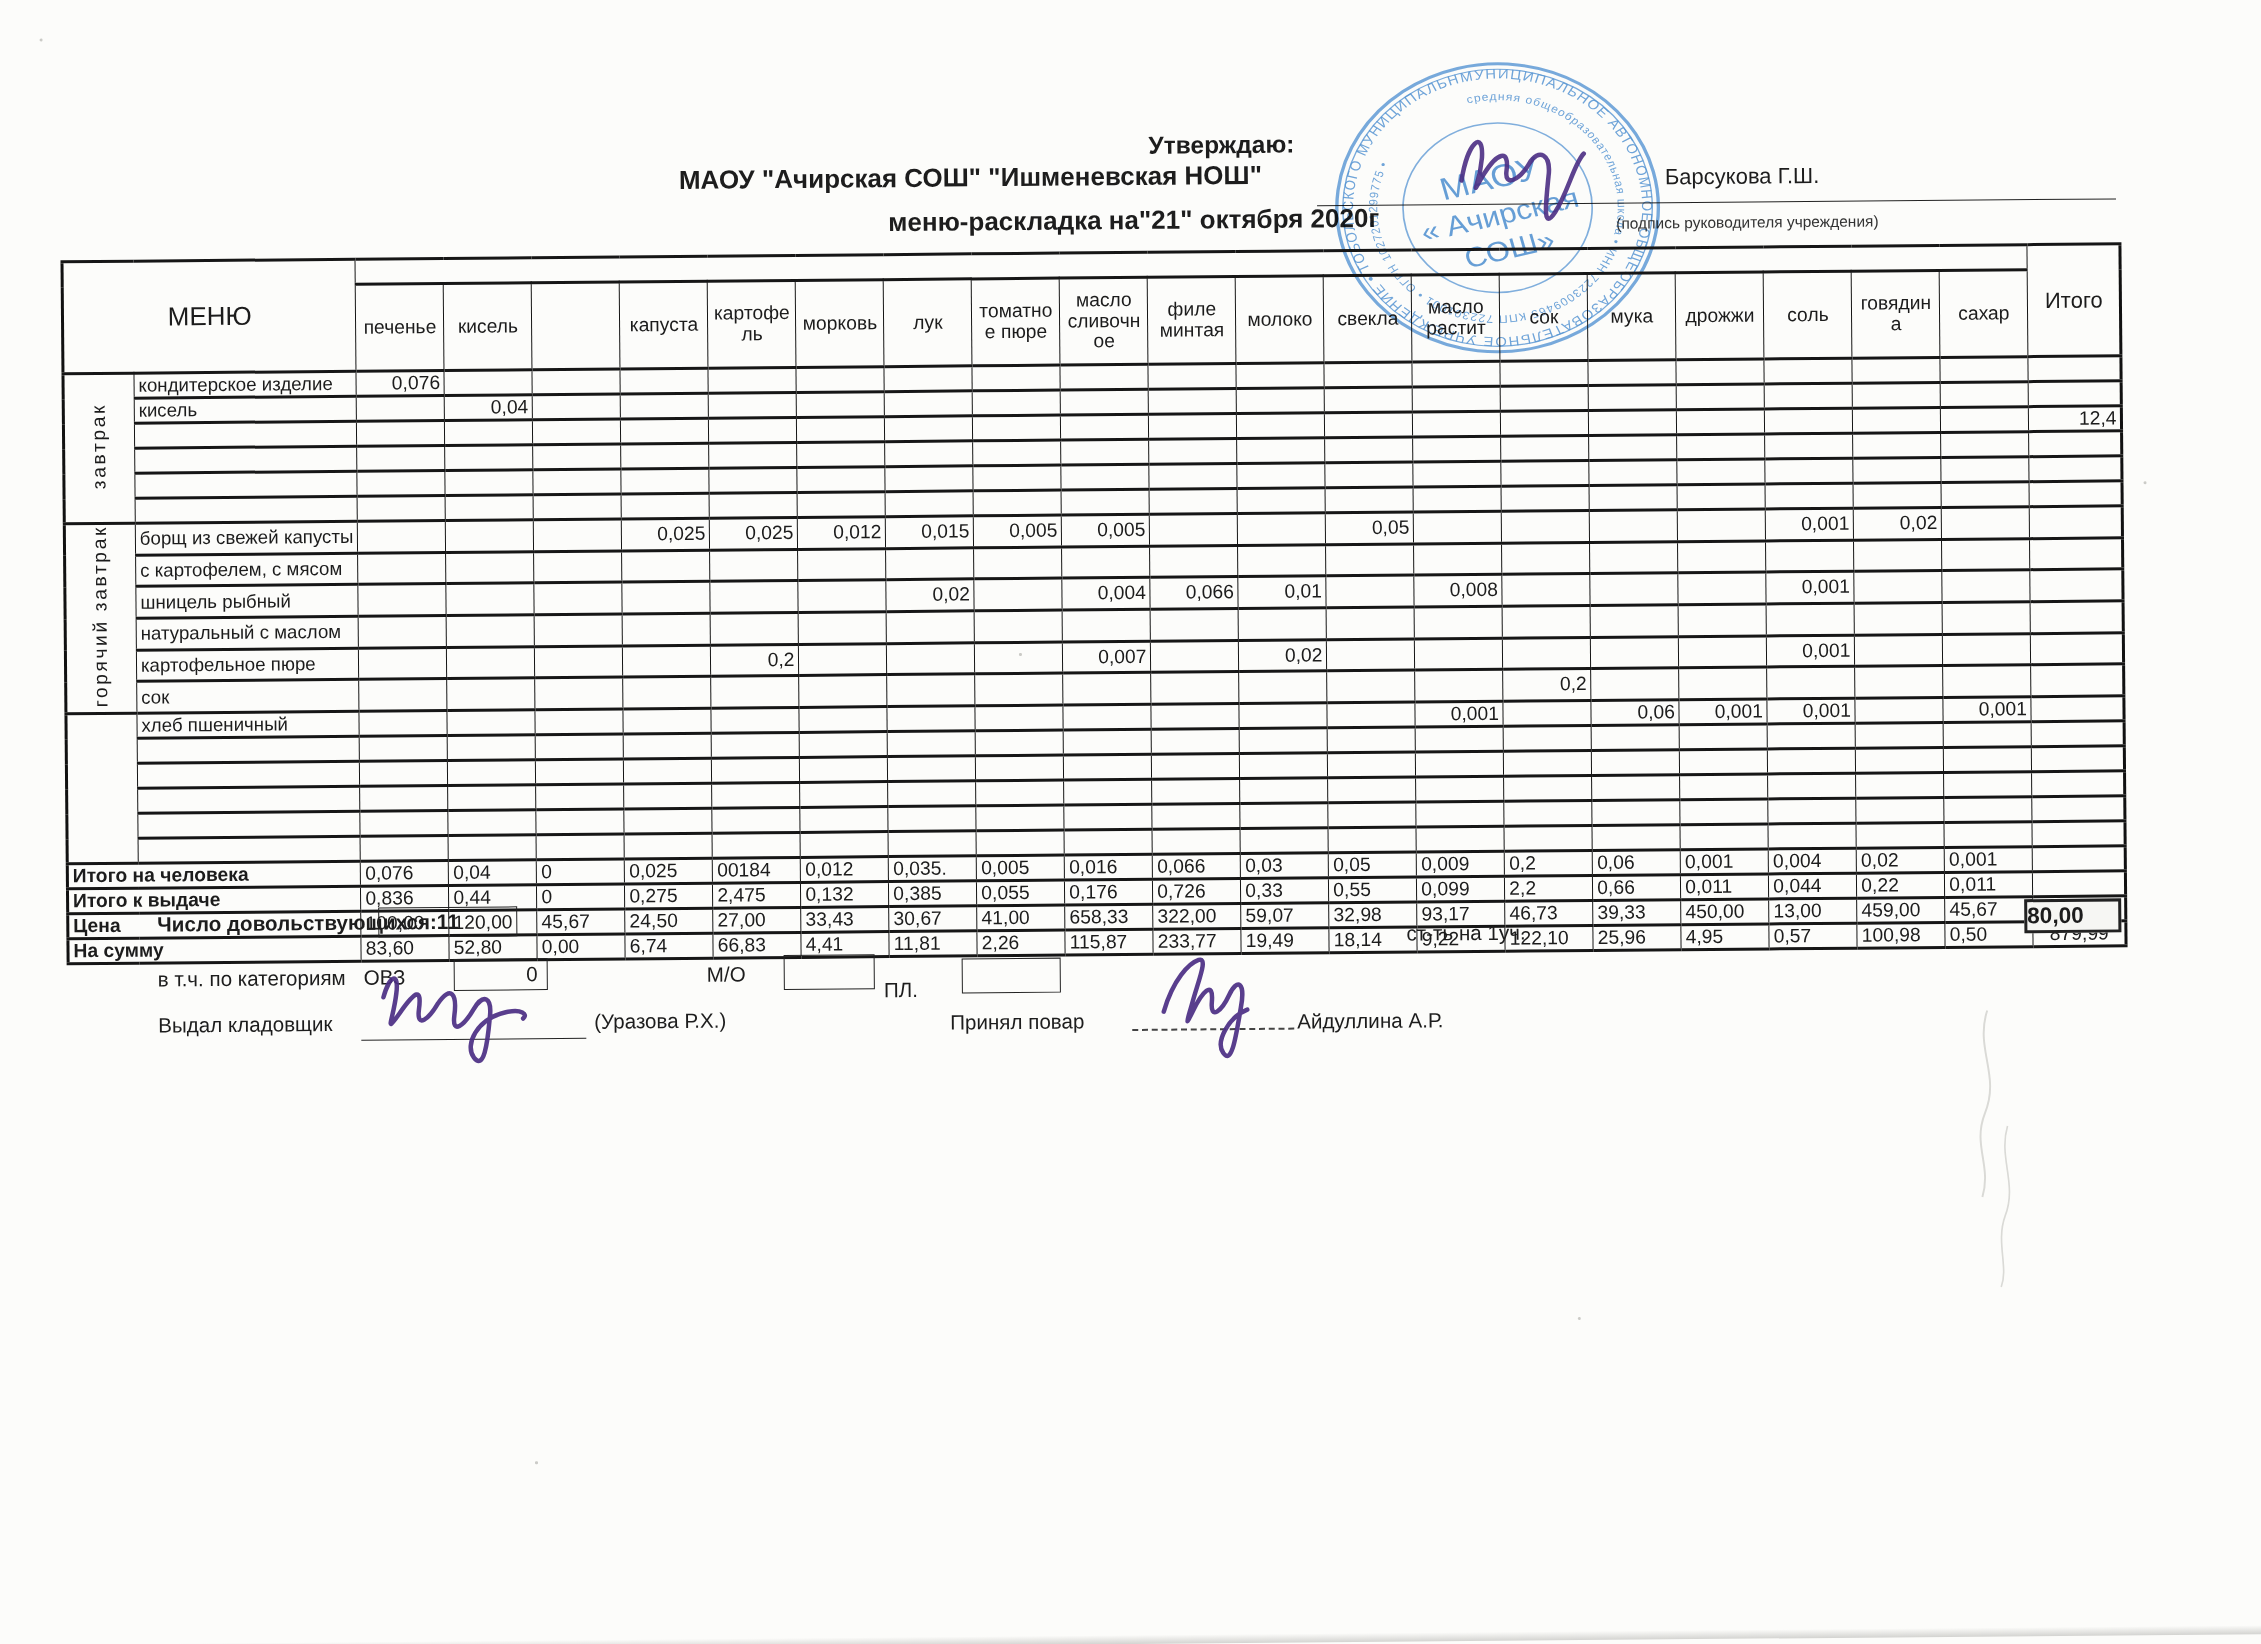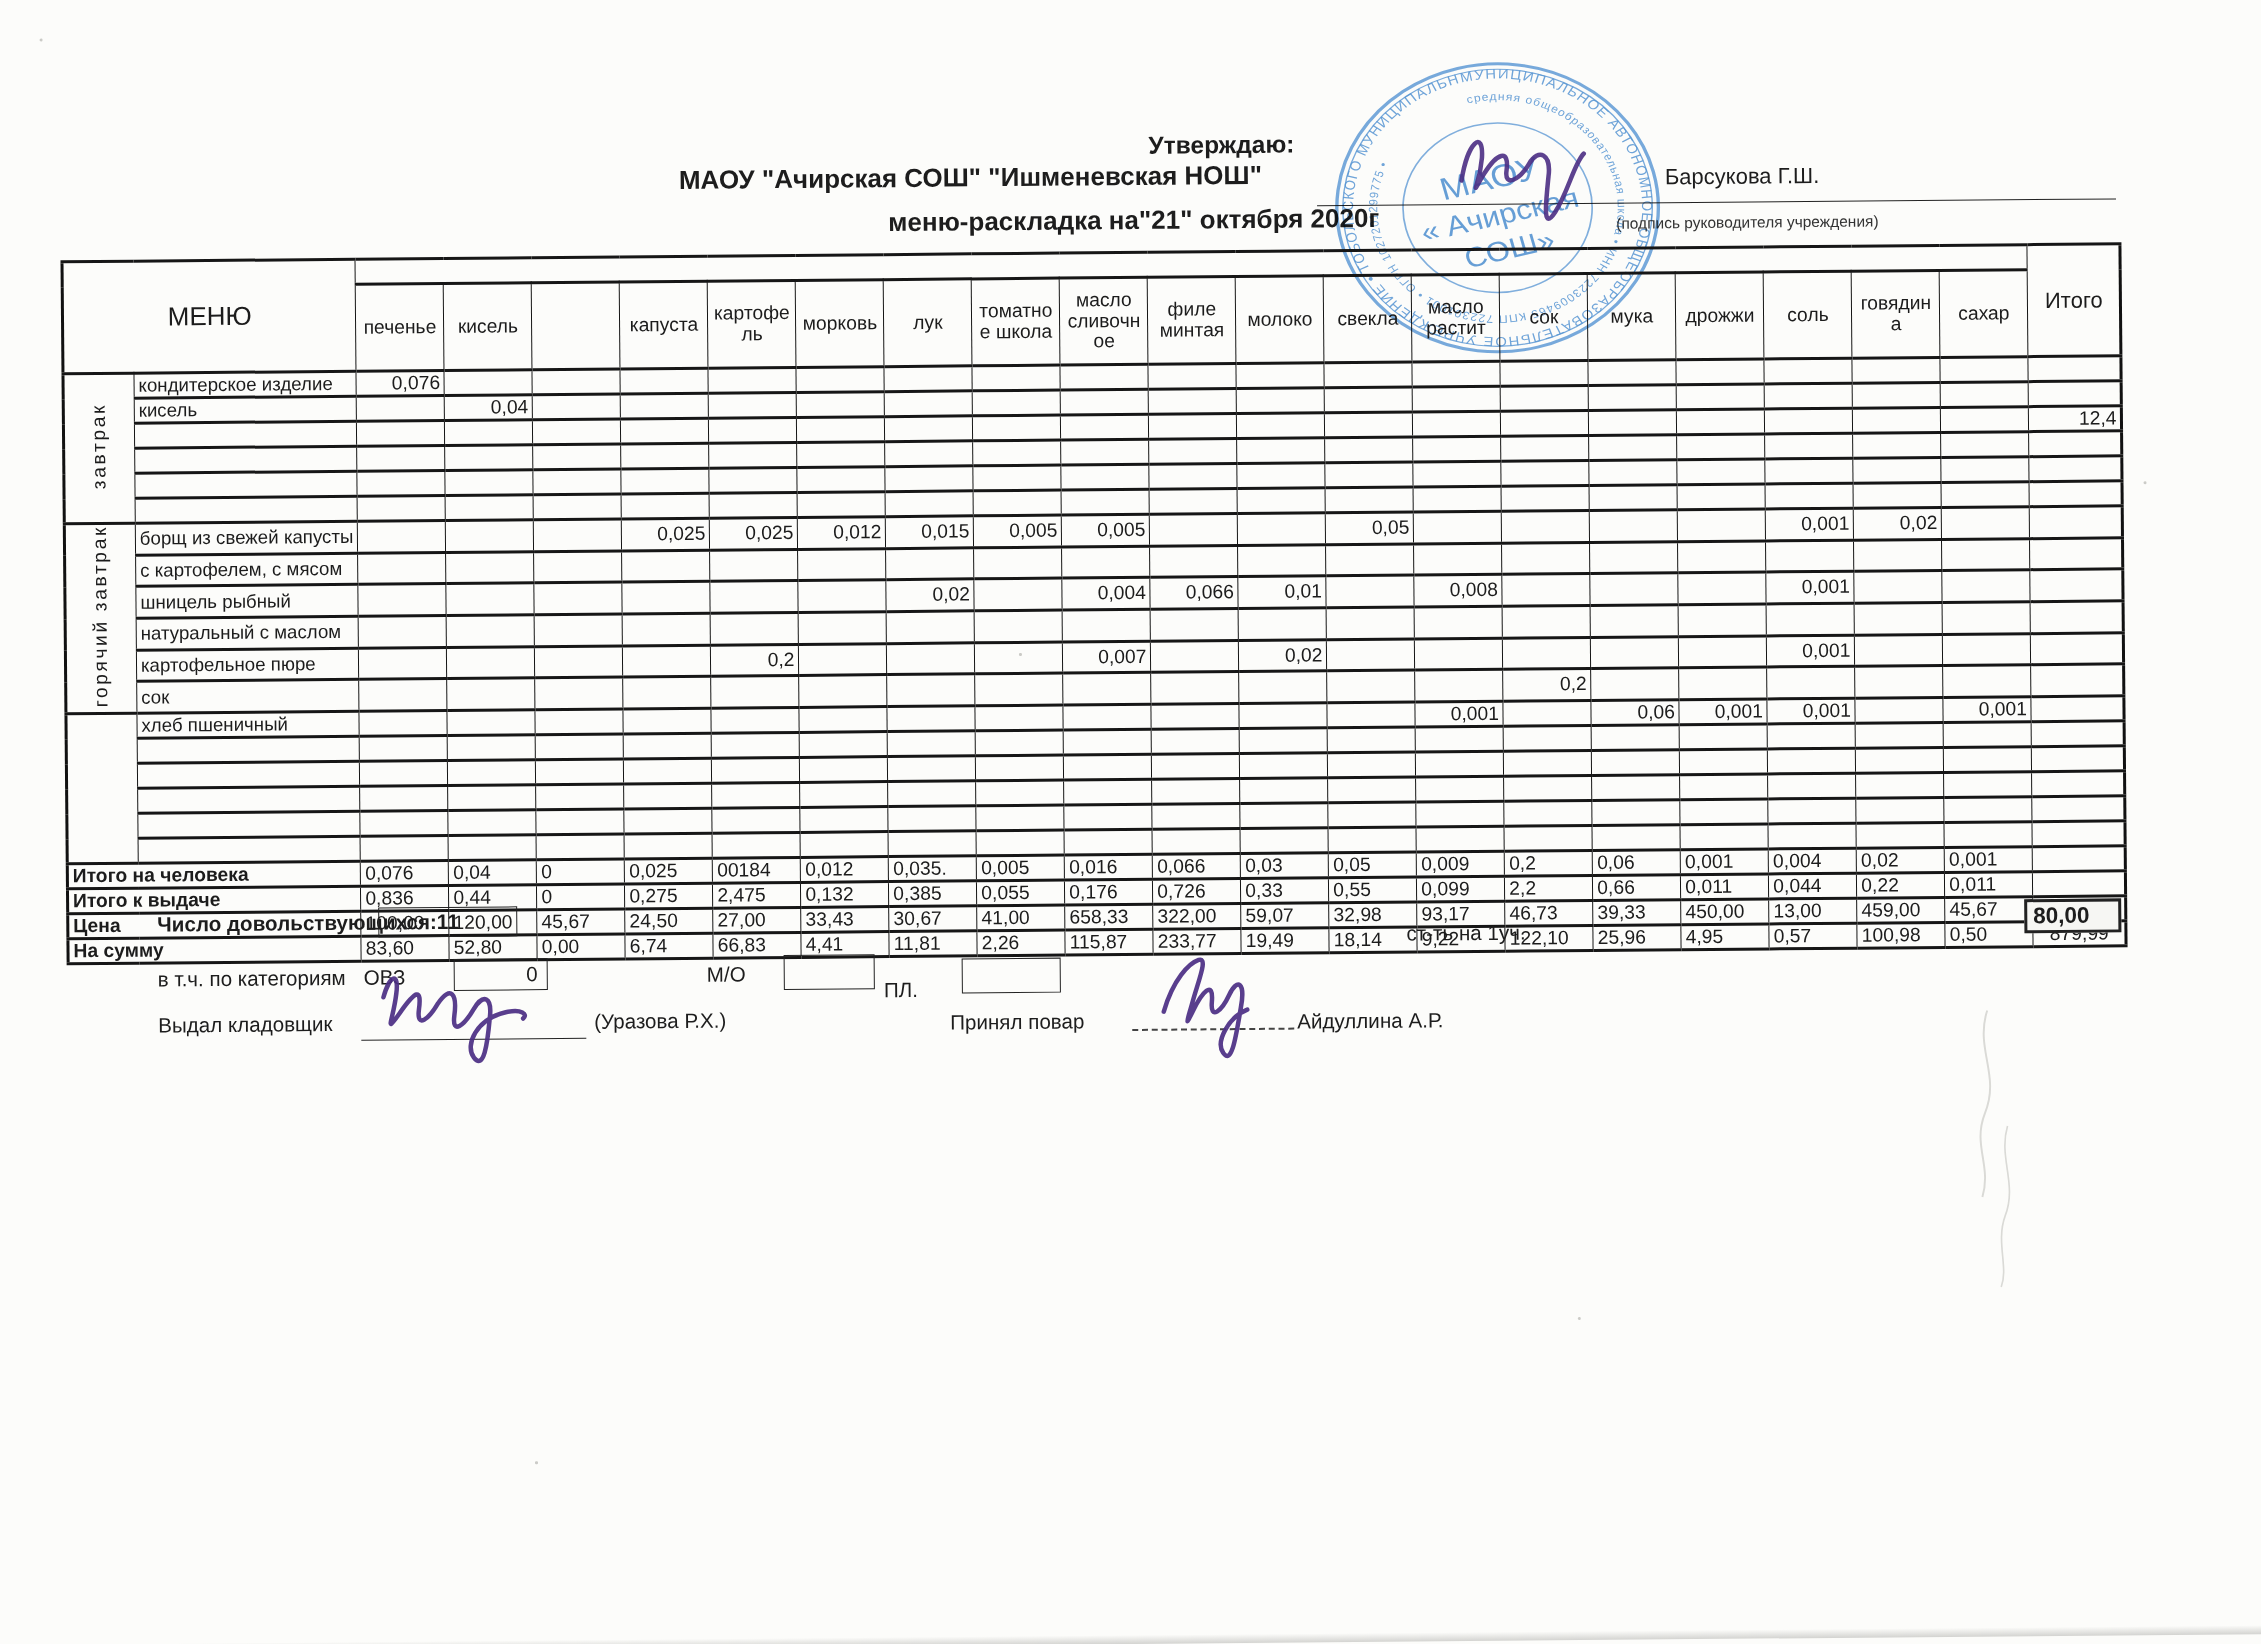--- a/index.html
+++ b/index.html
@@ -43,21 +43,21 @@
   tr.summary td.c-rowtotal{text-align:center;}
 
   
   .ftext{position:absolute;font-size:20.6px;}
   .fbold{font-weight:bold;}
   .fbox{position:absolute;border:1.9px solid #222;display:flex;align-items:center;}
   .fbox span{width:100%;}
   #count-box{left:376px;top:901px;width:137px;height:28px;}
   #count-box span{text-align:center;font-weight:bold;font-size:21px;}
   #cost-box{left:2022px;top:907px;width:91px;height:28px;border-width:3.9px;background:#f6f6f3;}
-  #cost-box span{text-align:center;font-weight:bold;font-size:22.5px;padding-right:23px;}
+  #cost-box span{text-align:left;font-weight:bold;font-size:22.5px;padding-right:23px;}
   #ovz-box{left:451px;top:953px;width:92px;height:30px;}
   #ovz-box span{text-align:right;font-size:20.6px;padding-right:9px;}
   #mo-box{left:781px;top:952px;width:89px;height:33px;}
   #pl-box{left:959px;top:957px;width:97px;height:33px;}
   .uline{position:absolute;border-bottom:1.9px solid #222;}
   .dline{position:absolute;border-bottom:2.6px dashed #444;}
   .purple{stroke:#4b2e83;fill:none;stroke-linecap:round;}
 
   
   .speck{position:absolute;background:#9a9a94;border-radius:50%;opacity:.5;}
@@ -136,21 +136,21 @@
             <th class="total-h" rowspan="2">Итого</th>
           </tr>
           <tr>
             <th class="names-h">печенье</th>
             <th class="names-h">кисель</th>
             <th class="names-h"></th>
             <th class="names-h">капуста</th>
             <th class="names-h">картофель</th>
             <th class="names-h">морковь</th>
             <th class="names-h">лук</th>
-            <th class="names-h">томатное школа</th>
+            <th class="names-h">томатное пюре</th>
             <th class="names-h">масло сливочное</th>
             <th class="names-h">филе минтая</th>
             <th class="names-h">молоко</th>
             <th class="names-h">свекла</th>
             <th class="names-h">масло растит</th>
             <th class="names-h">сок</th>
             <th class="names-h">мука</th>
             <th class="names-h">дрожжи</th>
             <th class="names-h">соль</th>
             <th class="names-h">говядина</th>

